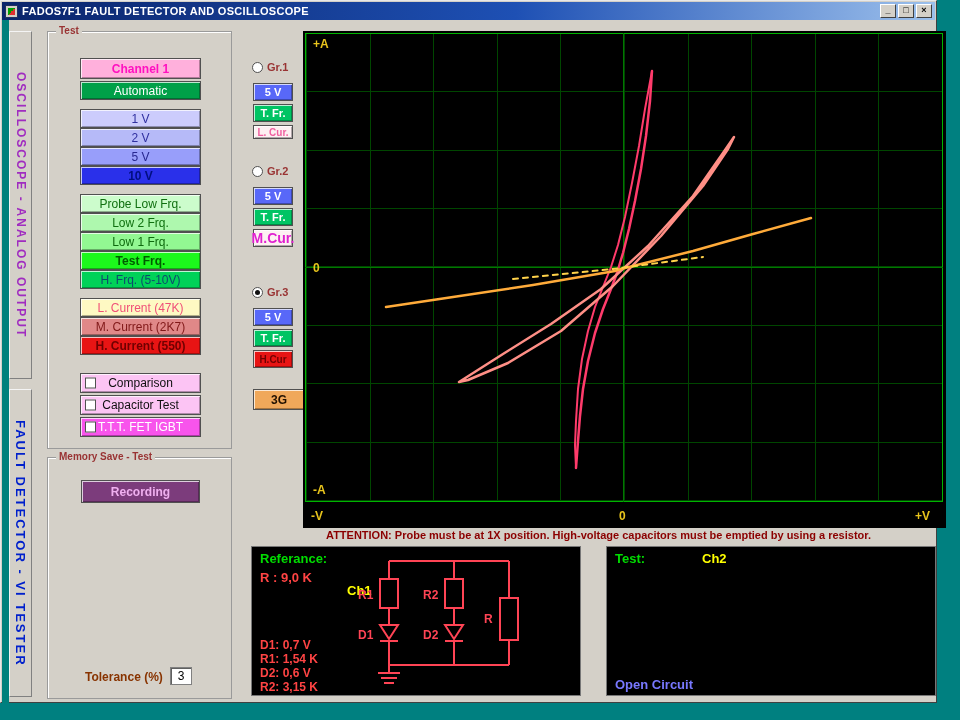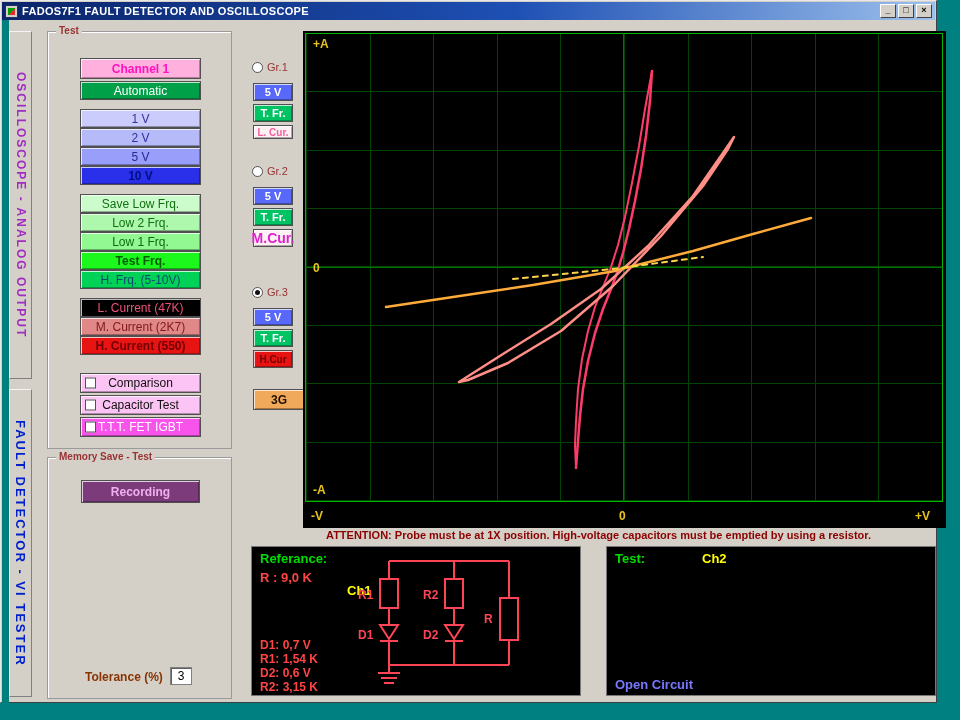--- a/index.html
+++ b/index.html
@@ -42,35 +42,35 @@
   .btn3d { position:absolute; display:flex; align-items:center; justify-content:center;
            border:1px solid #505050; font-size:12px; cursor:default;
            box-shadow: inset 1px 1px 0 rgba(255,255,255,.75), inset -1px -1px 0 rgba(0,0,0,.3); }
   .cb { width:11px; height:11px; background:#fff; border:1px solid #505050;
         position:absolute; left:4px; top:50%; transform:translateY(-50%); }
   .radio { width:11px; height:11px; border-radius:50%; background:#fff; border:1px solid #505050;
            position:relative; flex:none; }
   .radio.on::after { content:""; position:absolute; left:2px; top:2px; width:5px; height:5px;
            border-radius:50%; background:#101010; }
   .grrow { position:absolute; display:flex; align-items:center; gap:4px; }
-  .grrow .grlabel { font-size:11px; font-weight:normal; color:#993333; }
+  .grrow .grlabel { font-size:11px; font-weight:bold; color:#993333; }
 
   
   .b-ch1 { left:79px; top:57px; width:121px; height:21px; background:#ffb0dc; color:#ff10c0; font-weight:bold; }
   .b-auto { left:79px; top:80px; width:121px; height:19px; background:#00a048; color:#ffffff; }
   .b-v1 { left:79px; top:108px; width:121px; height:19px; background:#ccccfc; color:#3030a0; }
   .b-v2 { left:79px; top:127px; width:121px; height:19px; background:#b6baf8; color:#3030a0; }
   .b-v5 { left:79px; top:146px; width:121px; height:19px; background:#989efa; color:#282890; }
   .b-v10 { left:79px; top:165px; width:121px; height:19px; background:#2a30ea; color:#000e80; font-weight:bold; }
   .b-f1 { left:79px; top:193px; width:121px; height:19px; background:#ccfccc; color:#107010; }
   .b-f2 { left:79px; top:212px; width:121px; height:19px; background:#aef8ae; color:#107010; }
   .b-f3 { left:79px; top:231px; width:121px; height:19px; background:#92f892; color:#0e6a0e; }
   .b-f4 { left:79px; top:250px; width:121px; height:19px; background:#1cf81c; color:#005c00; font-weight:bold; }
   .b-f5 { left:79px; top:269px; width:121px; height:19px; background:#00d258; color:#0c4a6e; }
-  .b-c1 { left:79px; top:297px; width:121px; height:19px; background:#000000; color:#f05078; }
+  .b-c1 { left:79px; top:297px; width:121px; height:19px; background:#fef9c3; color:#f05078; }
   .b-c2 { left:79px; top:316px; width:121px; height:19px; background:#e08888; color:#801818; }
   .b-c3 { left:79px; top:335px; width:121px; height:19px; background:#e81414; color:#700000; font-weight:bold; }
   .b-cb1 { left:79px; top:372px; width:121px; height:20px; background:#fcc4f4; color:#101010; }
   .b-cb2 { left:79px; top:394px; width:121px; height:20px; background:#fcc4f4; color:#101010; }
   .b-cb3 { left:79px; top:416px; width:121px; height:20px; background:#f854ec; color:#ffffff; }
   .b-rec { left:80px; top:479px; width:119px; height:23px; background:#7c3c7c; color:#f0b0f0; font-weight:bold; }
 
   .tol-label { position:absolute; left:84px; top:669px; font-size:12px; font-weight:bold; color:#883300; }
   .tol-input { position:absolute; left:169px; top:666px; width:22px; height:18px; text-align:center;
                font-size:12px; font-family:"Liberation Sans",sans-serif;
@@ -140,21 +140,21 @@
   </div>
 
   <div class="btn3d b-ch1">Channel 1</div>
   <div class="btn3d b-auto">Automatic</div>
 
   <div class="btn3d b-v1">1 V</div>
   <div class="btn3d b-v2">2 V</div>
   <div class="btn3d b-v5">5 V</div>
   <div class="btn3d b-v10">10 V</div>
 
-  <div class="btn3d b-f1">Save Low Frq.</div>
+  <div class="btn3d b-f1">Probe Low Frq.</div>
   <div class="btn3d b-f2">Low 2 Frq.</div>
   <div class="btn3d b-f3">Low 1 Frq.</div>
   <div class="btn3d b-f4">Test Frq.</div>
   <div class="btn3d b-f5">H. Frq. (5-10V)</div>
 
   <div class="btn3d b-c1">L. Current (47K)</div>
   <div class="btn3d b-c2">M. Current (2K7)</div>
   <div class="btn3d b-c3">H. Current (550)</div>
 
   <div class="btn3d b-cb1">

